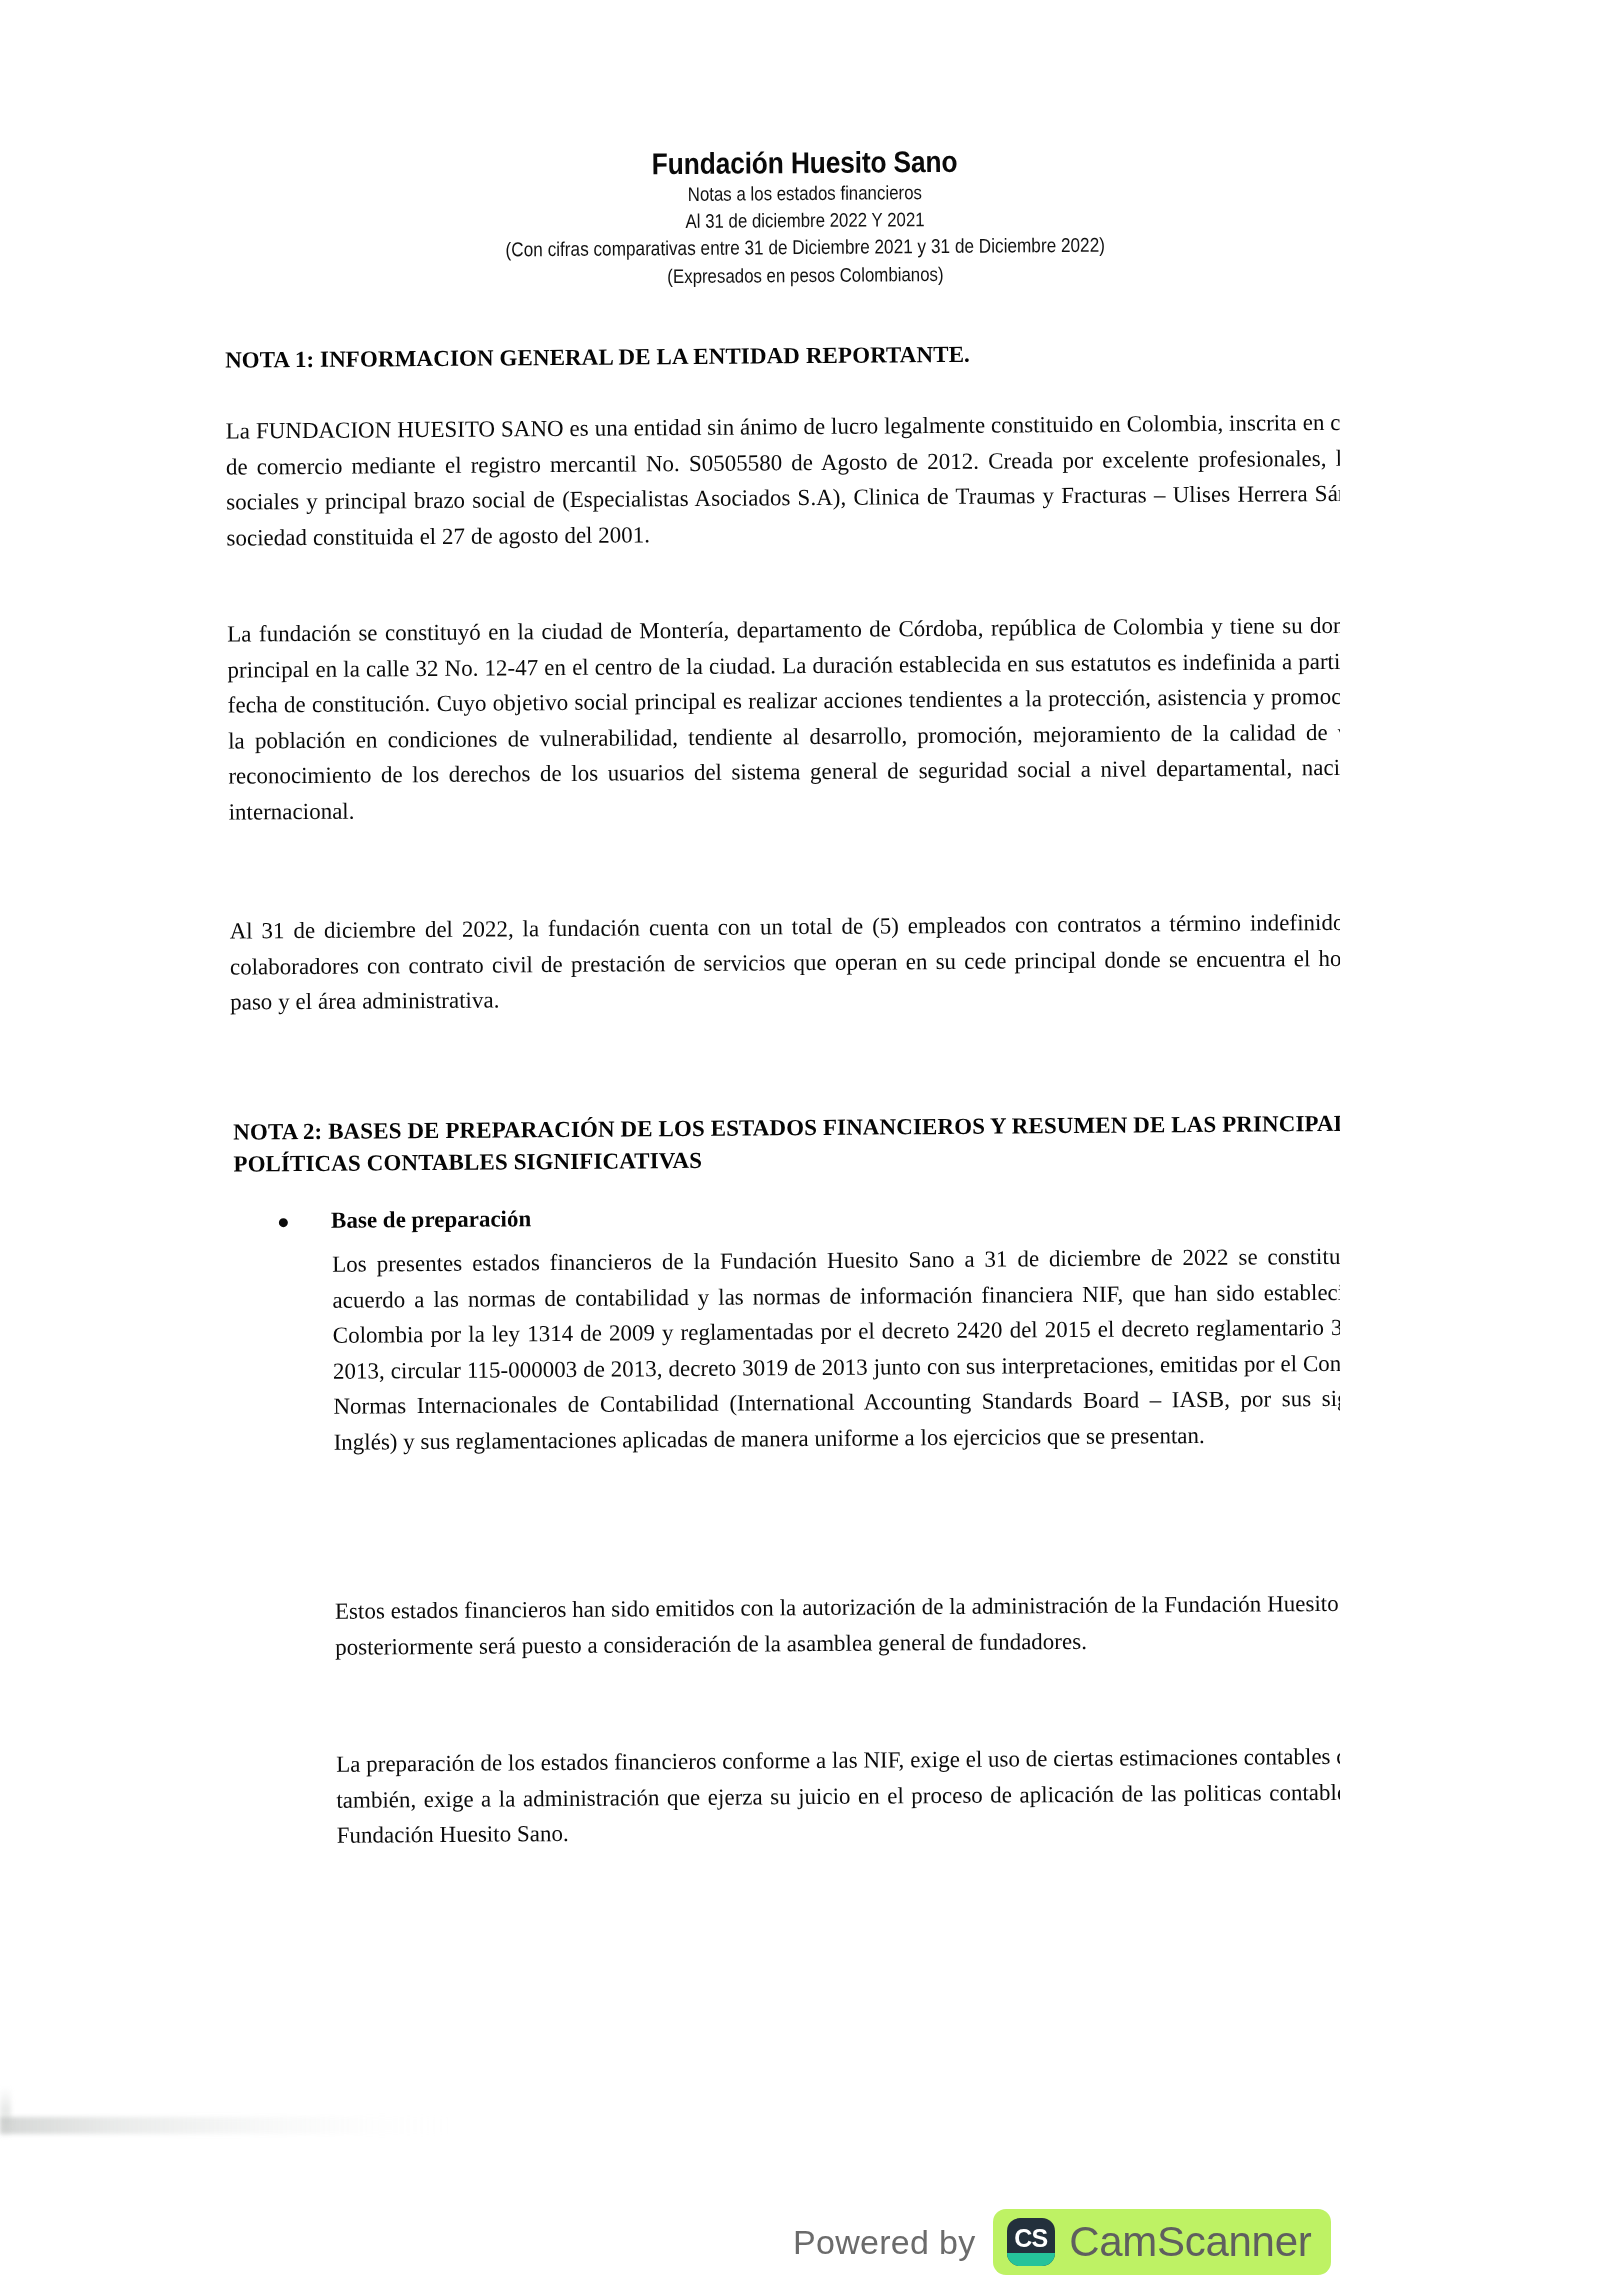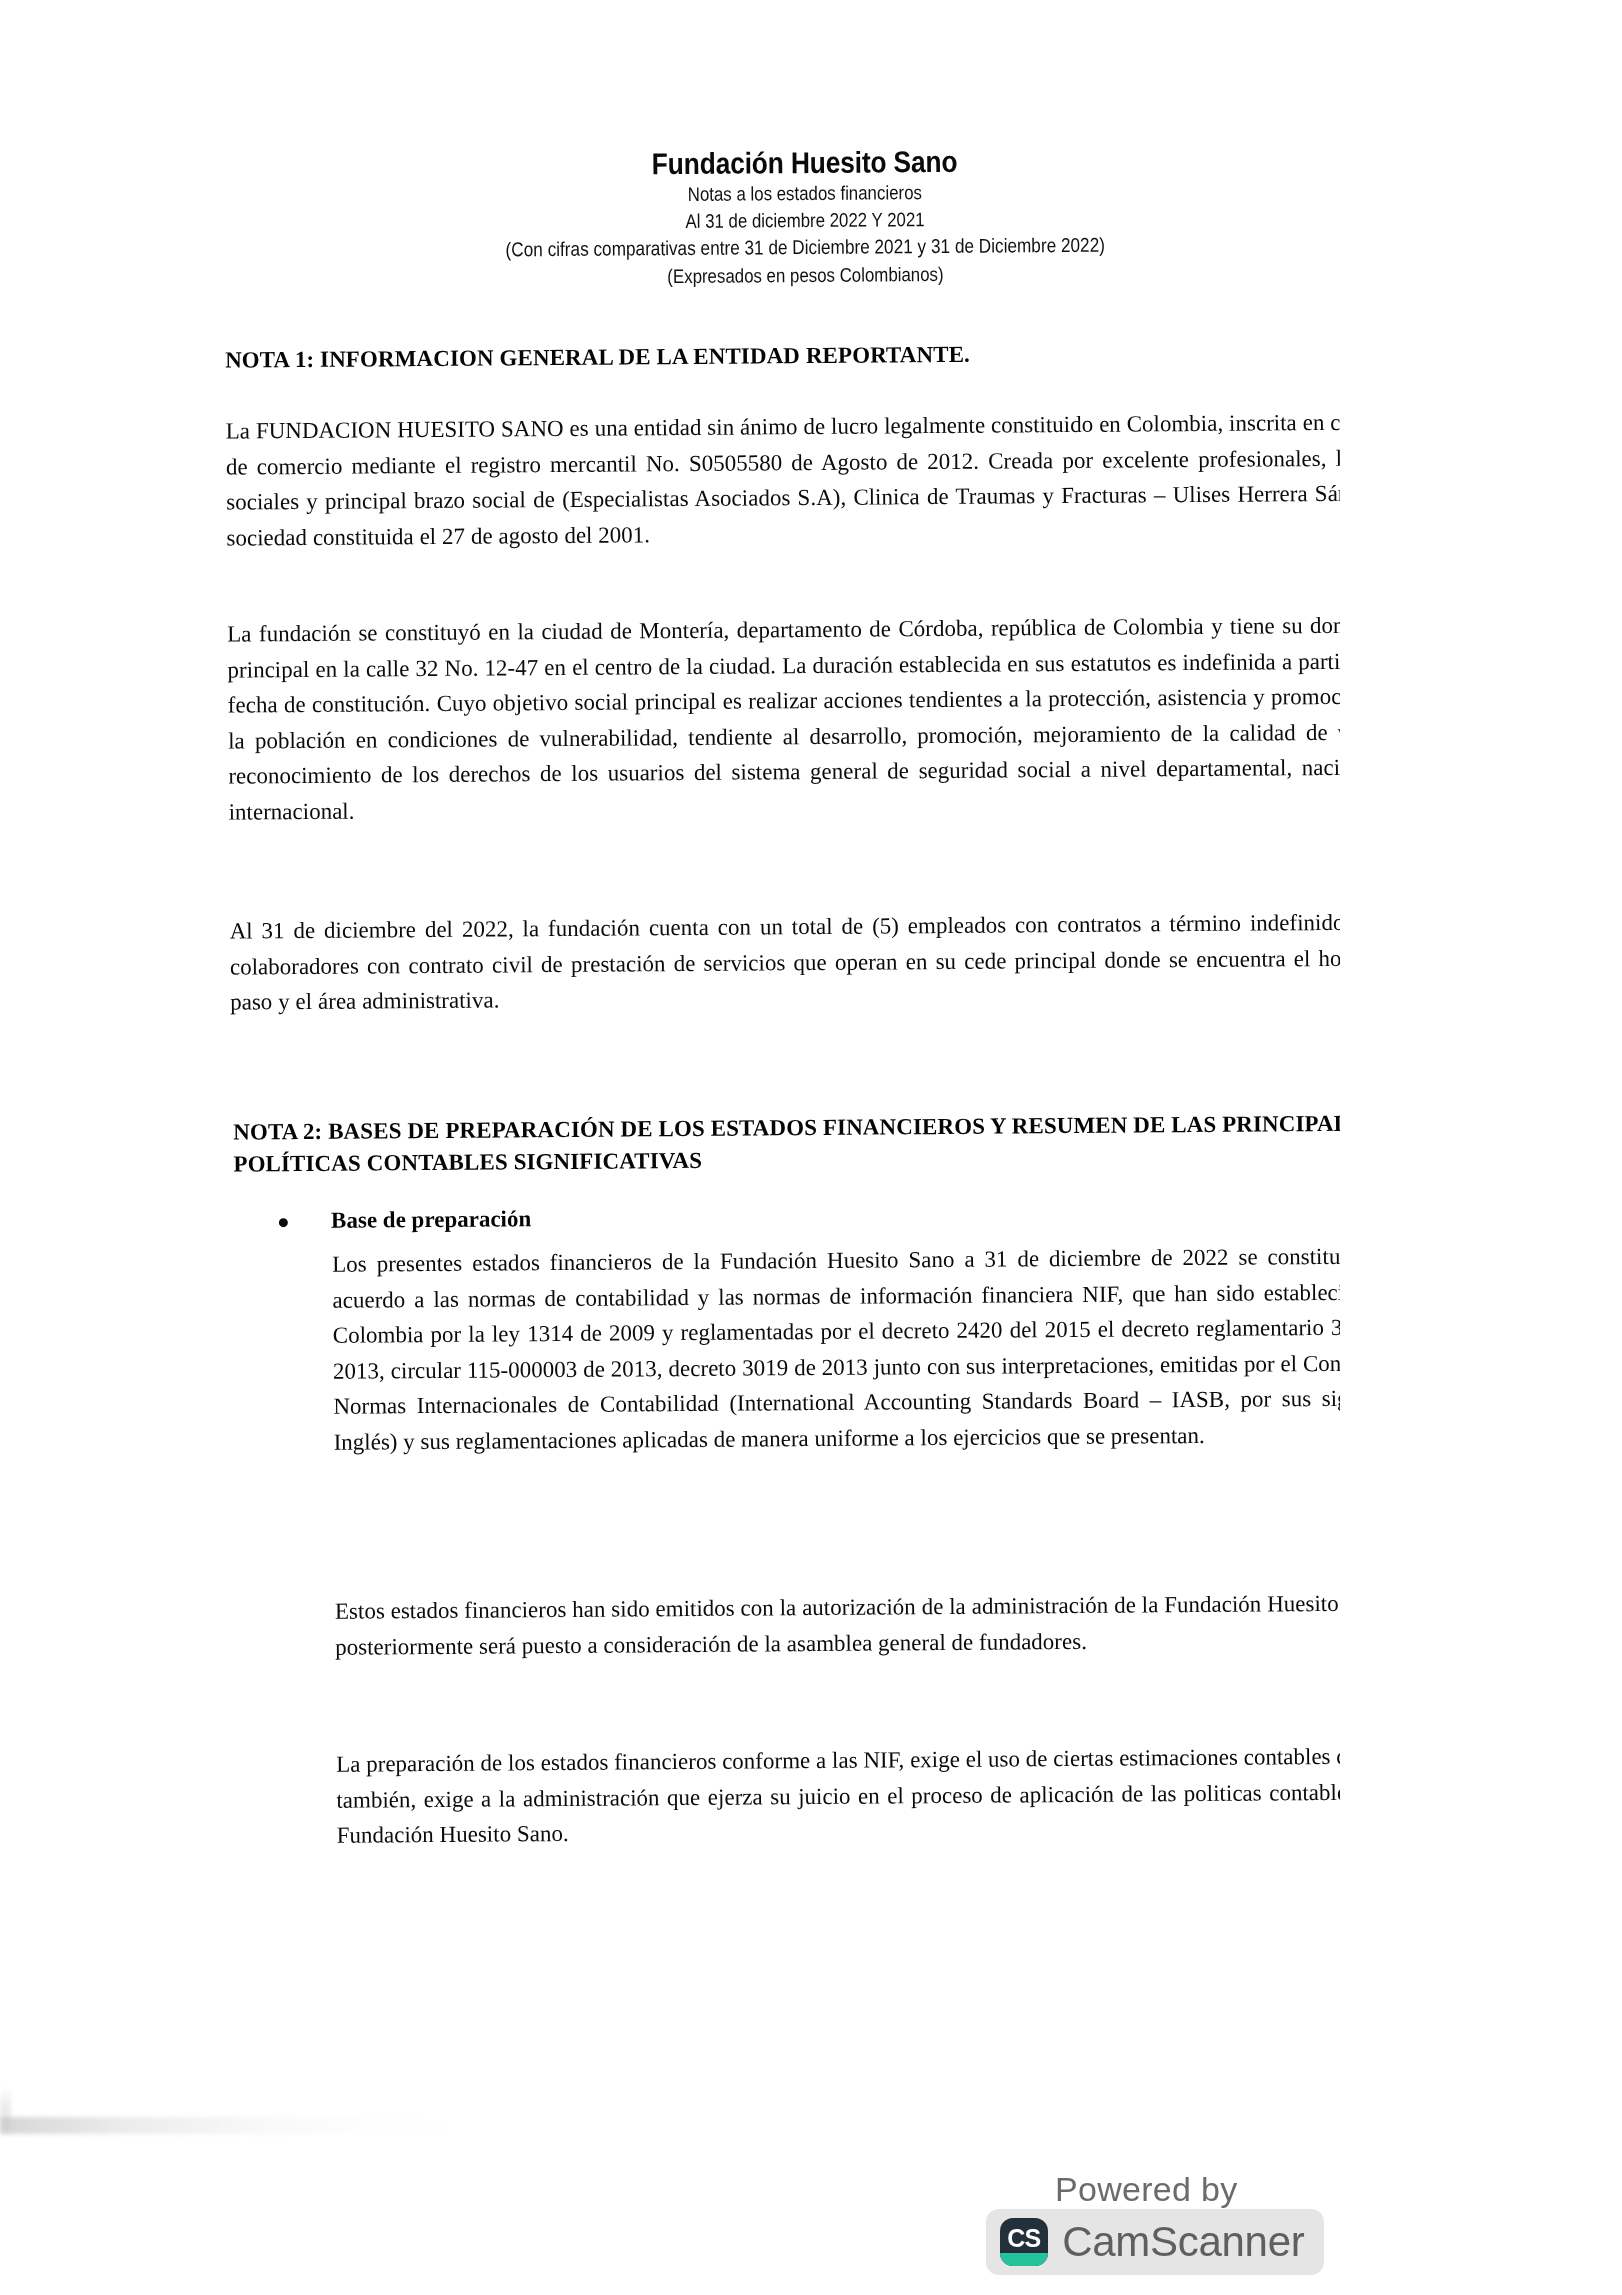--- a/index.html
+++ b/index.html
@@ -161,38 +161,37 @@
     top: 1989px;
     font-family: "Liberation Sans", "DejaVu Sans", sans-serif;
     font-weight: 700;
     font-size: 22px;
     color: #121212;
   }
 
   
   .watermark {
     position: absolute;
-    right: 16px;
+    right: 9px;
     bottom: 19.6px;
     display: flex;
     align-items: center;
     font-family: "Liberation Sans", "DejaVu Sans", sans-serif;
-    flex-direction: column;
   }
   .wm-powered {
     font-size: 34px;
     color: #6b6b6b;
     font-weight: 400;
     letter-spacing: 0.3px;
     margin-right: 17px;
   }
   .wm-chip {
     display: flex;
     align-items: center;
-    background: #e5e5e5;
+    background: #bef264;
     border-radius: 13px;
     padding: 9.2px 19.6px 9.2px 14.4px;
   }
   .wm-logo {
     position: relative;
     width: 48px;
     height: 48px;
     border-radius: 13px;
     background: #23303c;
     overflow: hidden;

